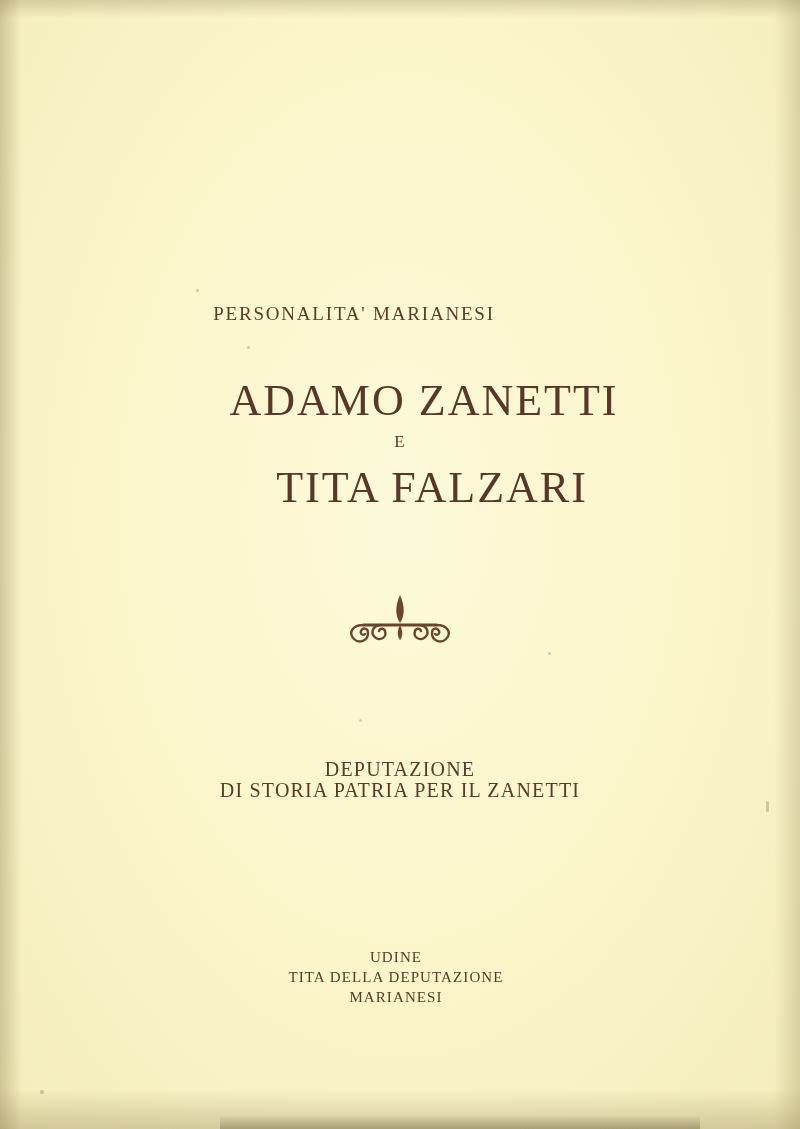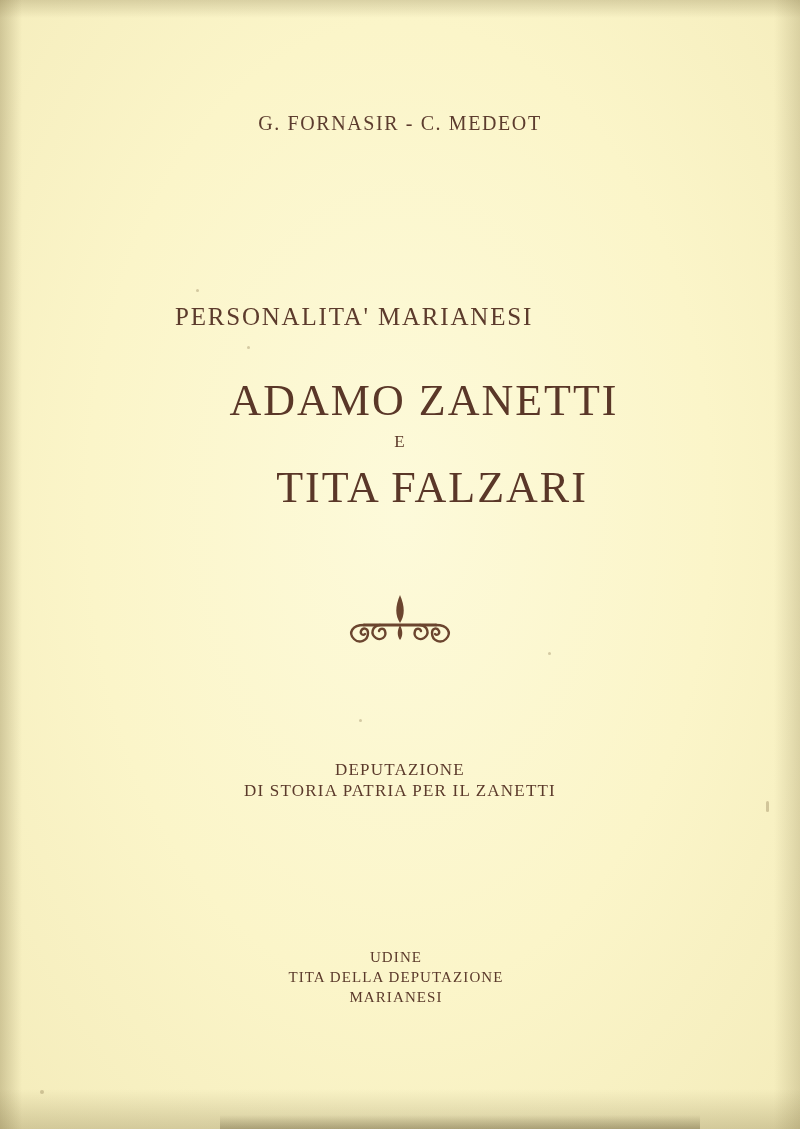--- a/index.html
+++ b/index.html
@@ -80,21 +80,21 @@
     letter-spacing: 1.6px;
     font-weight: 400;
     color: #5c3c2e;
   }
 
   .series {
     position: absolute;
     top: 303px;
     left: 0;
     width: 708px;
-    font-size: 25px;
+    font-size: 19px;
     letter-spacing: 1.8px;
     color: #5c3b2c;
   }
 
   .title-main {
     position: absolute;
     top: 375px;
     left: 0;
     width: 800px;
     font-size: 44px;
@@ -133,21 +133,21 @@
     display: flex;
     align-items: center;
     justify-content: center;
   }
 
   .publisher {
     position: absolute;
     top: 759px;
     left: 0;
     width: 800px;
-    font-size: 17px;
+    font-size: 20px;
     letter-spacing: 1.2px;
     line-height: 21px;
     color: #5b3a2b;
   }
 
   .imprint {
     position: absolute;
     top: 947px;
     left: 0;
     width: 792px;
@@ -175,21 +175,20 @@
 
   <div class="spot" style="left:247px;top:346px;width:3px;height:3px;"></div>
   <div class="spot" style="left:548px;top:652px;width:3px;height:3px;"></div>
   <div class="spot" style="left:359px;top:719px;width:3px;height:3px;"></div>
   <div class="spot" style="left:766px;top:801px;width:3px;height:11px;border-radius:2px;"></div>
   <div class="spot" style="left:40px;top:1090px;width:4px;height:4px;"></div>
   <div class="spot" style="left:196px;top:289px;width:3px;height:3px;"></div>
 
   <div class="content">
 
-    <div class="authors">G. FORNASIR - C. MEDEOT</div>
 
     <div class="series">PERSONALITA' MARIANESI</div>
 
     <div class="title-main">ADAMO ZANETTI</div>
 
     <div class="conj">E</div>
 
     <div class="title-second">TITA FALZARI</div>
 
     <div class="ornament">

